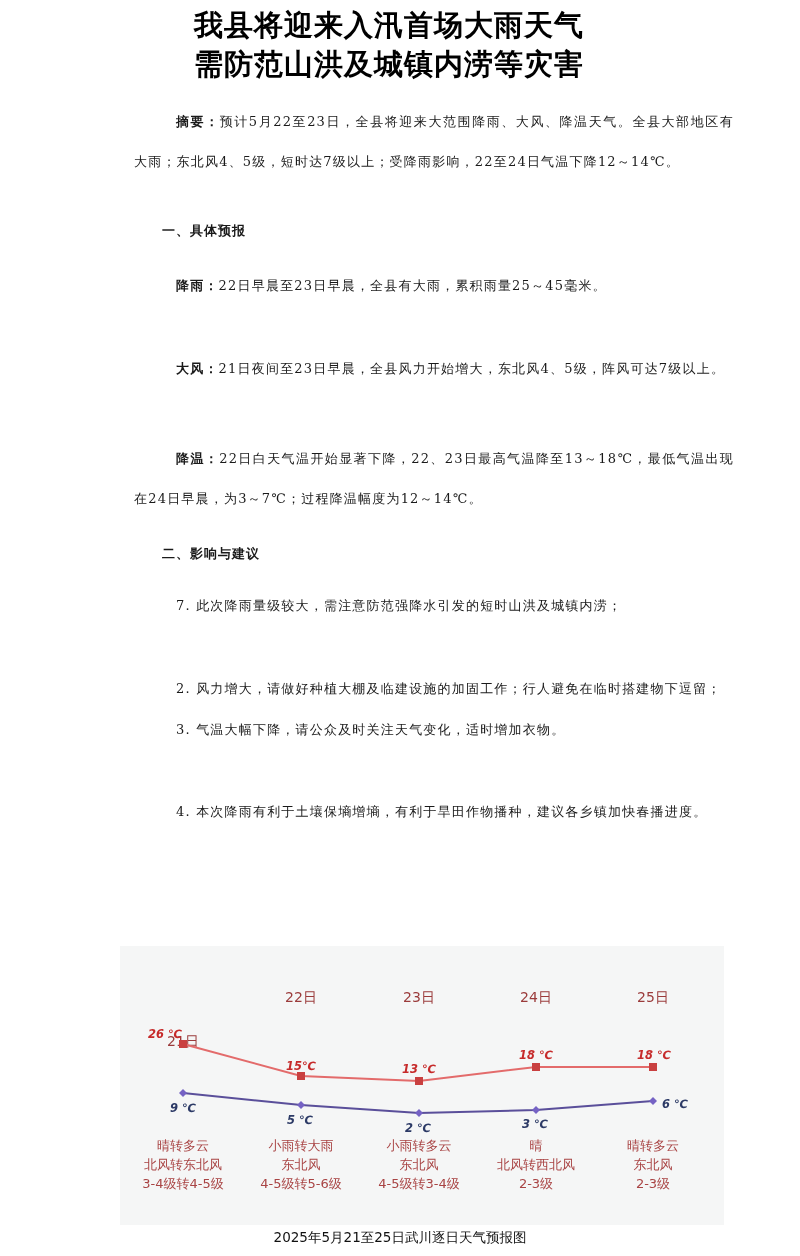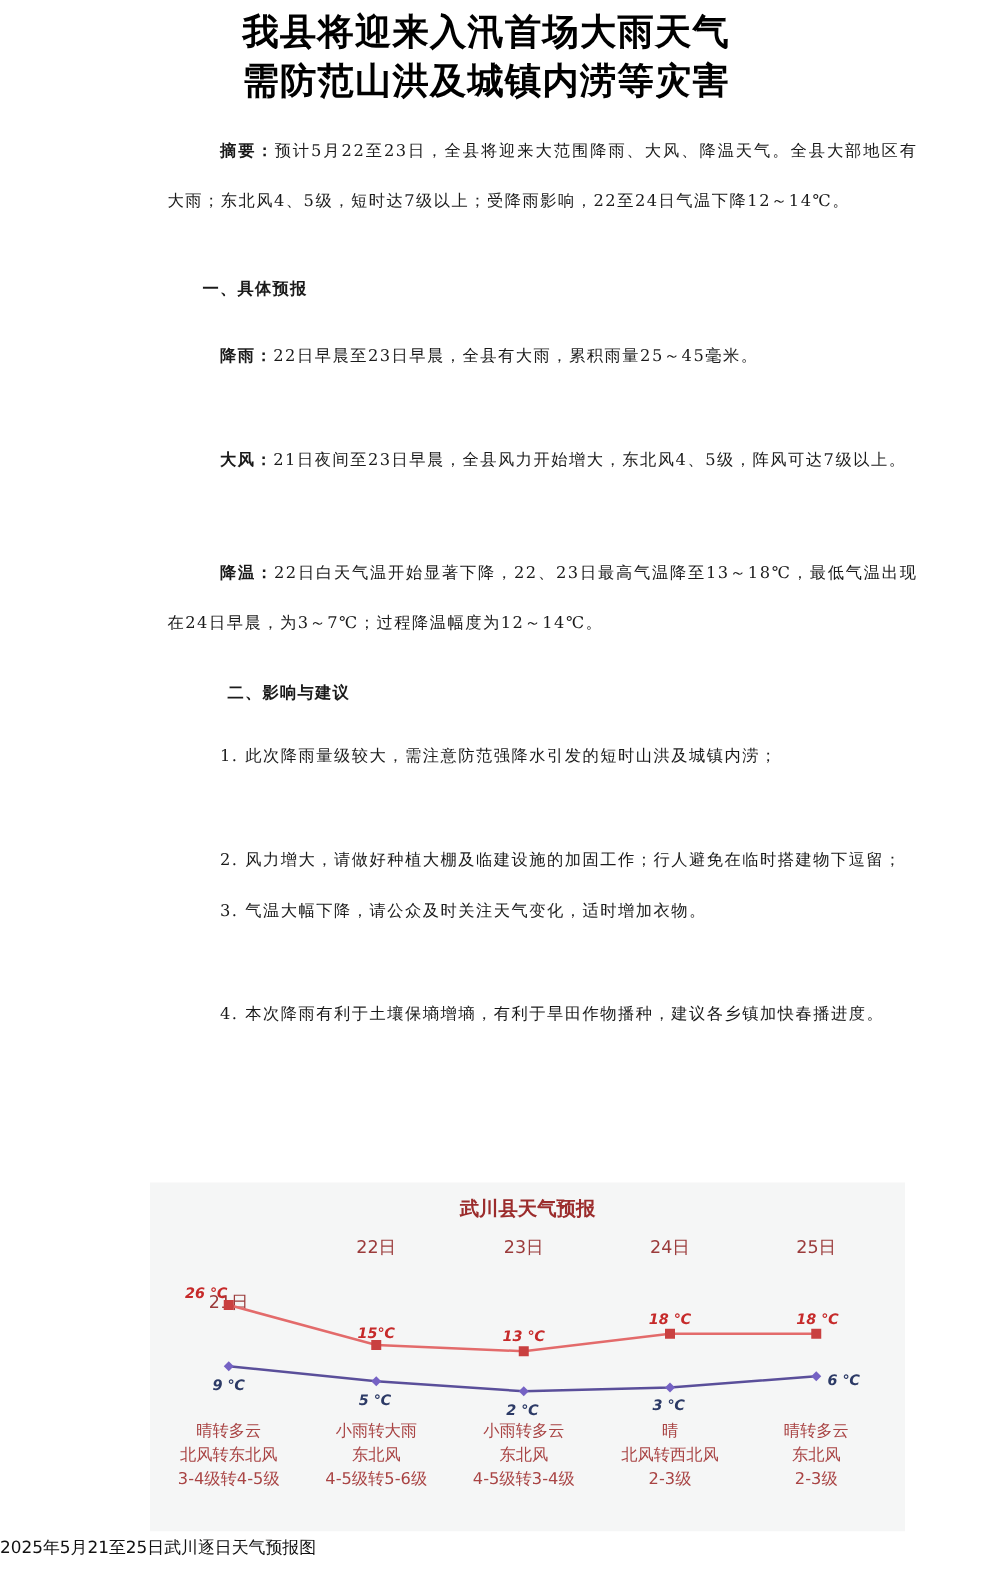--- a/index.html
+++ b/index.html
@@ -24,48 +24,47 @@
          font-family: "DejaVu Sans", "Liberation Sans", sans-serif; font-size: 14px; color: #9b3b3b; }
   .desc { position: absolute; top: 190px; width: 110px; margin-left: -55px; text-align: center;
           font-family: "DejaVu Sans", "Liberation Sans", sans-serif; font-size: 13px;
           line-height: 19px; color: #a94444; }
   .desc div { white-space: nowrap; }
   svg.plot { position: absolute; left: 0; top: 0; }
   .hi-label { font-family: "DejaVu Sans", "Liberation Sans", sans-serif; font-weight: bold;
               font-style: italic; font-size: 11.5px; fill: #c62a2a; }
   .lo-label { font-family: "DejaVu Sans", "Liberation Sans", sans-serif; font-weight: bold;
               font-style: italic; font-size: 11.5px; fill: #2c3a66; }
-  .caption { position: absolute; top: 1229px; left: 0; width: 800px; 
+  .caption { position: absolute; top: 1229px; left: 0; width: 800px; text-align: center;
              font-family: "DejaVu Sans", "Liberation Sans", sans-serif; font-size: 13.5px; color: #111; }
 </style>
 </head>
 <body>
 
 <div class="title t1">我县将迎来入汛首场大雨天气</div>
 <div class="title t2">需防范山洪及城镇内涝等灾害</div>
 
 <p class="para indent" style="top:88px;"><span class="lead">摘要：</span><span>预计5月22至23日，全县将迎来大范围降雨、大风、降温天气。全县大部地区有大雨；东北风4、5级，短时达7级以上；受降雨影响，22至24日气温下降12～14℃。</span></p>
 
 <div class="heading" style="top:222px;">一、具体预报</div>
 
 <p class="para indent" style="top:252px;"><span class="lead">降雨：</span><span>22日早晨至23日早晨，全县有大雨，累积雨量25～45毫米。</span></p>
 
 <p class="para indent" style="top:335px;"><span class="lead">大风：</span><span>21日夜间至23日早晨，全县风力开始增大，东北风4、5级，阵风可达7级以上。</span></p>
 
 <p class="para indent" style="top:425px;"><span class="lead">降温：</span><span>22日白天气温开始显著下降，22、23日最高气温降至13～18℃，最低气温出现在24日早晨，为3～7℃；过程降温幅度为12～14℃。</span></p>
 
-<div class="heading" style="top:545px;margin-left:20px;">二、影响与建议</div>
+<div class="heading" style="top:545px;">二、影响与建议</div>
 
-<p class="para indent" style="top:572px;">1. 此次降雨量级较大，需注意防范强降水引发的短时山洪及城镇内涝；</p>
+<p class="para indent" style="top:572px;">7. 此次降雨量级较大，需注意防范强降水引发的短时山洪及城镇内涝；</p>
 <p class="para indent" style="top:655px;">2. 风力增大，请做好种植大棚及临建设施的加固工作；行人避免在临时搭建物下逗留；</p>
 <p class="para indent" style="top:696px;">3. 气温大幅下降，请公众及时关注天气变化，适时增加衣物。</p>
 <p class="para indent" style="top:778px;">4. 本次降雨有利于土壤保墒增墒，有利于旱田作物播种，建议各乡镇加快春播进度。</p>
 
 <div class="chart">
-  <div class="chart-title">武川县天气预报</div>
 
   <div class="day" style="left:63px;margin-top:44px;">21日</div>
   <div class="day" style="left:181px;">22日</div>
   <div class="day" style="left:299px;">23日</div>
   <div class="day" style="left:416px;">24日</div>
   <div class="day" style="left:533px;">25日</div>
 
   <svg class="plot" width="604" height="279">
     <polyline fill="none" stroke="#e36b6b" stroke-width="2" points="63,98 181,130 299,135 416,121 533,121"></polyline>
     <g fill="#c94040">

